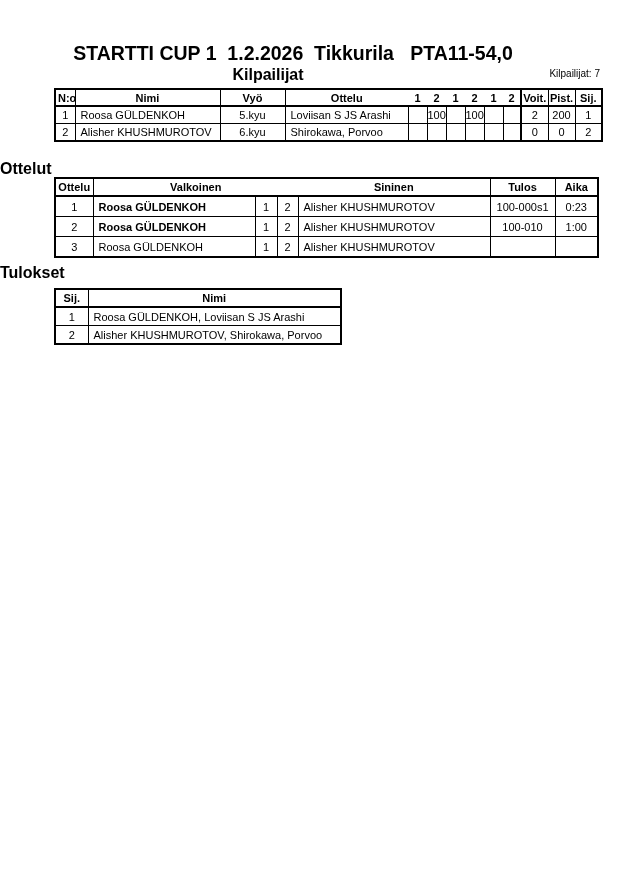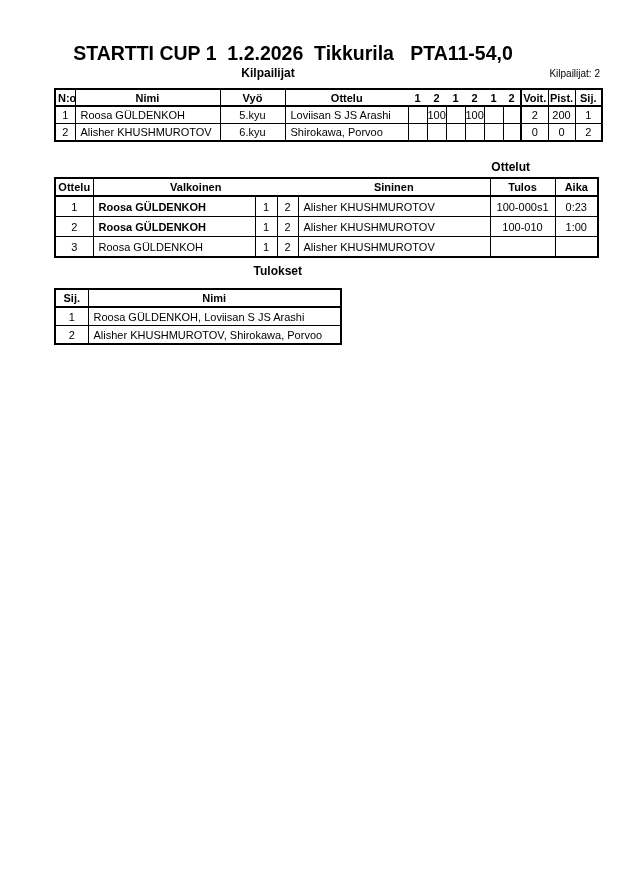--- a/index.html
+++ b/index.html
@@ -11,29 +11,29 @@
   }
   .page { position: relative; width: 630px; height: 891px; background: #fff; overflow: hidden; border-radius: 20px; }
 
   .main-title {
     position: absolute; top: 42px; left: 0; right: 44px;
     text-align: center; font-size: 19.5px; font-weight: bold;
     white-space: pre; letter-spacing: 0px;
   }
   .kilpailijat-label {
     position: absolute; top: 66px; left: 0; right: 94px;
-    text-align: center; font-size: 12px; font-weight: bold;
+    text-align: center; font-size: 16px; font-weight: bold;
   }
   .kilpailijat-count {
     position: absolute; top: 68px; right: 30px;
     font-size: 10px; font-weight: normal;
   }
   .section-title {
-    position: absolute; text-align: right;
-    font-size: 12px; font-weight: bold;
+    position: absolute; text-align: left;
+    font-size: 16px; font-weight: bold;
   }
   .ottelut-title  { top: 160px; left: 0; right: 100px; }
   .tulokset-title { top: 264px; left: 0; right: 328px; }
 
   table {
     position: absolute; left: 30px;
     border-collapse: collapse; table-layout: fixed;
     font-size: 11px; color: #000;
   }
   .tbl { border: 2px solid #000; margin-left: 24px; }
@@ -64,21 +64,21 @@
   #tbl-tulokset td { height: 17px; }
 </style>
 </head>
 <body>
 
 <div class="page">
 
   <div class="main-title">STARTTI CUP 1  1.2.2026  Tikkurila   PTA11-54,0</div>
 
   <div class="kilpailijat-label">Kilpailijat</div>
-  <div class="kilpailijat-count">Kilpailijat: 2</div>
+  <div class="kilpailijat-count">Kilpailijat: 7</div>
 
   <table id="tbl-kilpailijat" class="tbl">
     <colgroup>
       <col style="width:20px">
         <col style="width:145px">
         <col style="width:65px">
         <col style="width:123px">
       <col style="width:19px">
         <col style="width:19px">
         <col style="width:19px">

